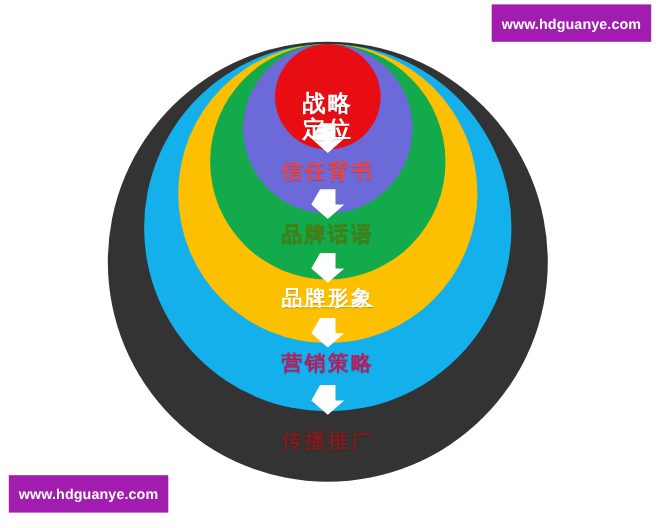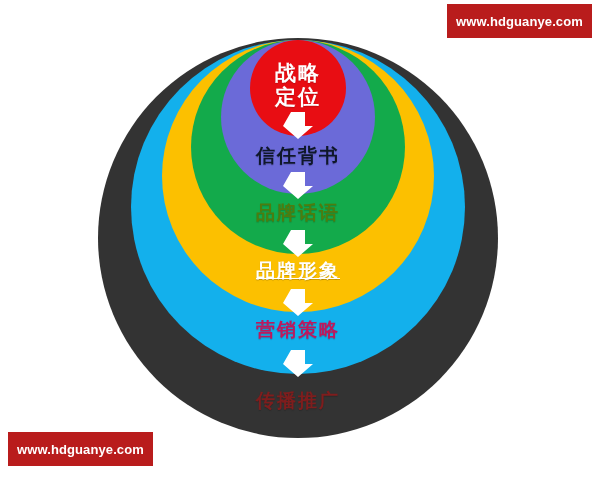--- a/index.html
+++ b/index.html
@@ -34,24 +34,25 @@
     transform: translate(-50%, -50%);
     white-space: nowrap;
     font-weight: bold;
     color: #ffffff;
     letter-spacing: 2px;
     text-shadow: 0 1px 1px rgba(0,0,0,0.18);
   }
   .ring-label.two-line {
     line-height: 1.12;
     text-align: left;
+    margin-top: 20px;
   }
   .watermark {
     position: absolute;
-    background: #b91c1c;
+    background: #a21caf;
     color: #ffffff;
     font-family: "Liberation Sans", sans-serif;
     font-size: 13px;
     font-weight: bold;
     letter-spacing: 0.1px;
     display: flex;
     align-items: center;
     justify-content: center;
   }
   #watermark-top {
@@ -94,21 +95,21 @@
       <g>
         <polygon points="291,350 305,350 305,364 313,364 298,377 283,364" fill="#ffffff"></polygon>
       </g>
     </svg>
 
   <div id="labels-layer">
       <div class="ring-label two-line" style="left: 298px; top: 86px; font-size: 21px; color: rgb(255, 255, 255);">
         <div>战略</div>
         <div>定位</div>
       </div>
-      <div class="ring-label" style="left: 298px; top: 156px; font-size: 19px; color: #0f172a;">信任背书</div>
+      <div class="ring-label" style="left: 298px; top: 156px; font-size: 19px; color: #ef4444;">信任背书</div>
       <div class="ring-label" style="left: 298px; top: 213px; font-size: 19px; color: #4d7c0f;">品牌话语</div>
       <div class="ring-label" style="left: 298px; top: 271px; font-size: 19px; color: rgb(255, 255, 255); text-decoration: underline;">品牌形象</div>
       <div class="ring-label" style="left: 298px; top: 330px; font-size: 19px; color: #be185d;">营销策略</div>
       <div class="ring-label" style="left: 298px; top: 401px; font-size: 19px; color: #7f1d1d;">传播推广</div>
     </div>
 
   <div class="watermark" id="watermark-top">
     <span>www.hdguanye.com</span>
   </div>
 

